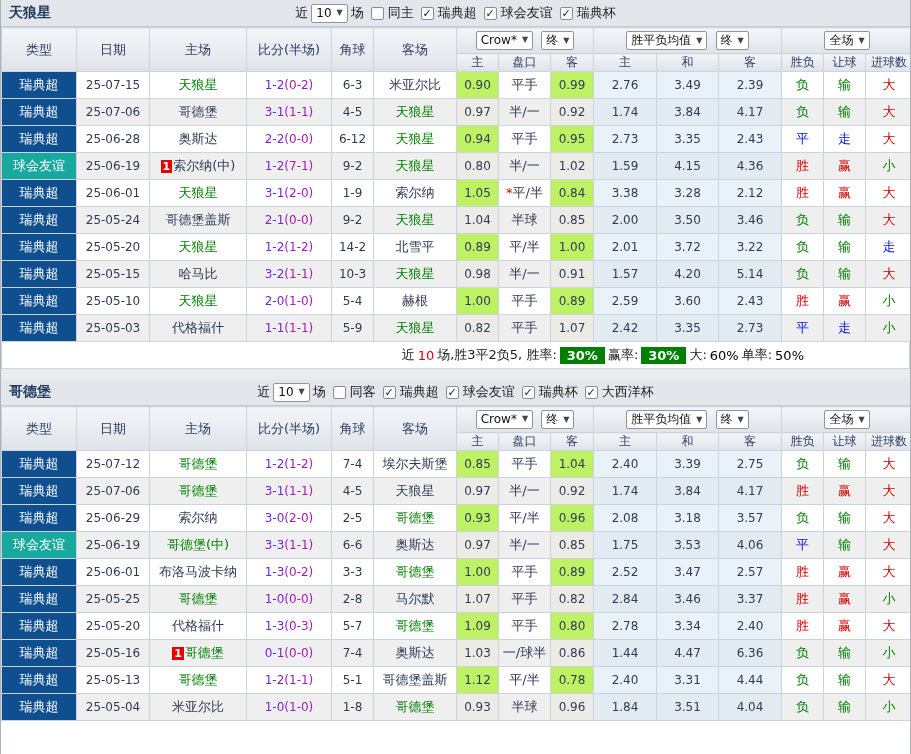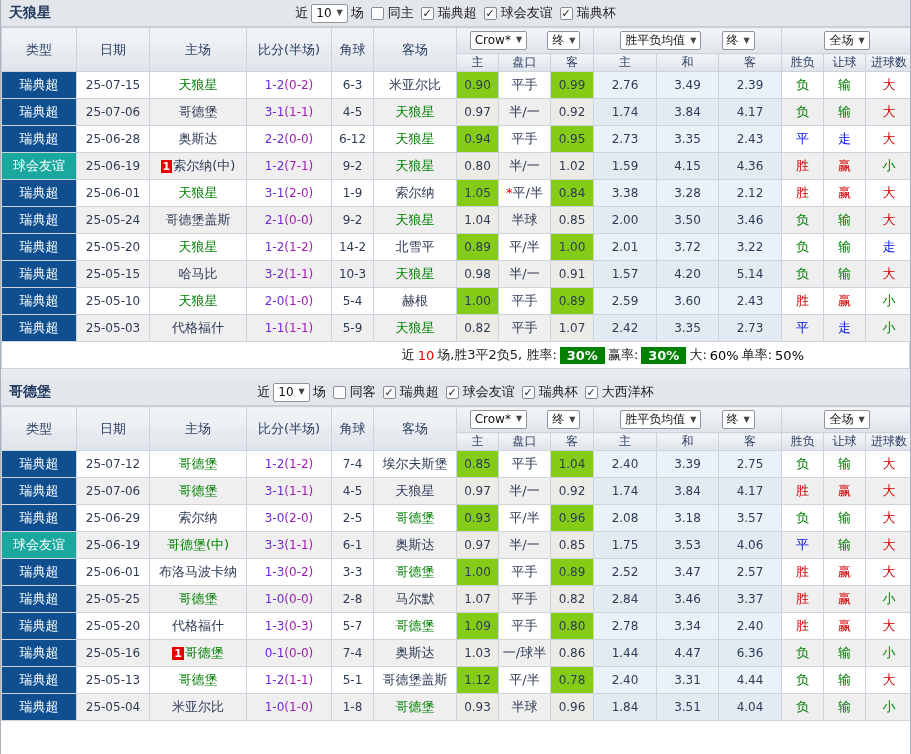--- a/index.html
+++ b/index.html
@@ -19,28 +19,28 @@
 .filters{margin:0 auto;display:flex;align-items:center;gap:3px}
 .sel{border:1px solid #8f959d;background:#fff;padding:0 4px;font-size:12px;height:19px;display:inline-flex;align-items:center;gap:5px;color:#111;border-radius:2px}
 .sel .arr{font-size:8px;color:#444;line-height:1}
 .cb{width:13px;height:13px;border:1px solid #878d95;background:#fbfbfb;display:inline-flex;align-items:center;justify-content:center;font-size:11px;font-weight:bold;color:#222;line-height:1;margin:0 1px 0 4px;border-radius:2px}
 
 table{border-collapse:collapse;width:909px;table-layout:fixed}
 th,td{border:1px solid #ccd3dc;text-align:center;overflow:hidden;white-space:nowrap}
 thead th{background:linear-gradient(#f3f5f8,#dfe4ea);color:#2c3e63;font-weight:normal;font-size:13px}
 thead tr.h1 th{height:26px}
 thead tr.h2 th{height:18px;font-size:12px}
-.hsel{display:inline-flex;margin:0 8px}
+.hsel{display:inline-flex;margin:0 2px}
 tbody td{height:27px;color:#2e3b55;font-size:12px;background:#fff}
 tbody tr:nth-child(even) td{background:#efefef}
 td.type{background:#0f4f8f;color:#fff;font-size:12px}
 tbody tr:nth-child(even) td.type{background:#0f4f8f}
 td.type.friendly{background:#19a89d}
 tbody tr:nth-child(even) td.type.friendly{background:#19a89d}
-td.codds{background:#84cc16}
+td.codds{background:#bef264}
 tbody tr:nth-child(even) td.codds{background:#edebe6}
 td.avg{background:#e9f2f9;font-size:12px}
 tbody tr:nth-child(even) td.avg{background:#e2ebf2}
 td.cn{font-size:13px}
 .team-hl{color:#008000}
 .score{color:#6d28d9}
 .half{color:#a21caf}
 .badge{background:#e80000;color:#fff;font-size:11px;font-weight:bold;padding:0 2px;margin-right:1px}
 .star{color:#e80000}
 .res{font-size:13px}
@@ -471,21 +471,21 @@
             <td class="avg">3.57</td>
             <td class="res c-g">负</td>
             <td class="res c-g">输</td>
             <td class="res c-r">大</td>
           </tr>
           <tr>
             <td class="type cn friendly">球会友谊</td>
             <td class="date">25-06-19</td>
             <td class="cn"><span class="team-hl">哥德堡(中)</span></td>
             <td><span class="score">3-3</span><span class="half">(1-1)</span></td>
-            <td>6-1</td>
+            <td>6-6</td>
             <td class="cn"><span>奥斯达</span></td>
             <td class="codds">0.97</td>
             <td class="cn">半/一</td>
             <td class="codds">0.85</td>
             <td class="avg">1.75</td>
             <td class="avg">3.53</td>
             <td class="avg">4.06</td>
             <td class="res c-b">平</td>
             <td class="res c-g">输</td>
             <td class="res c-r">大</td>

